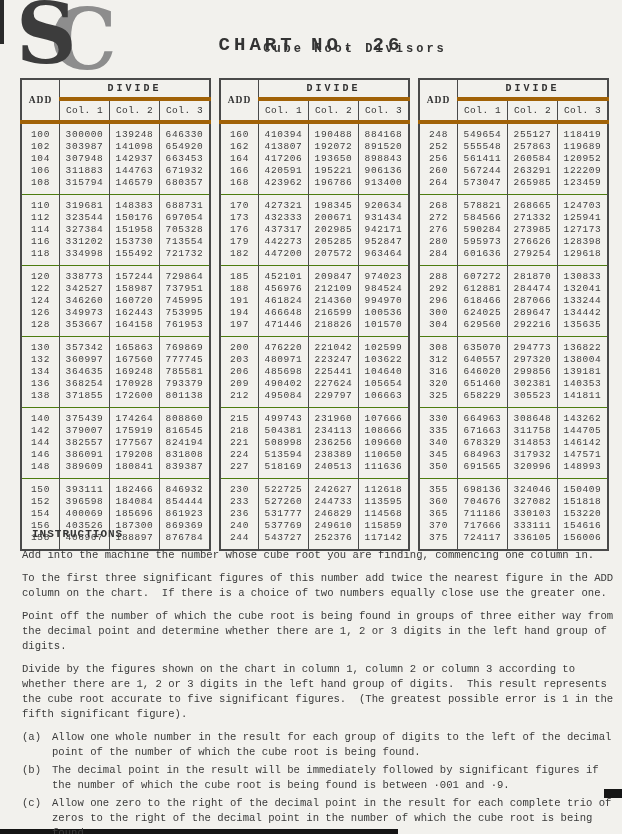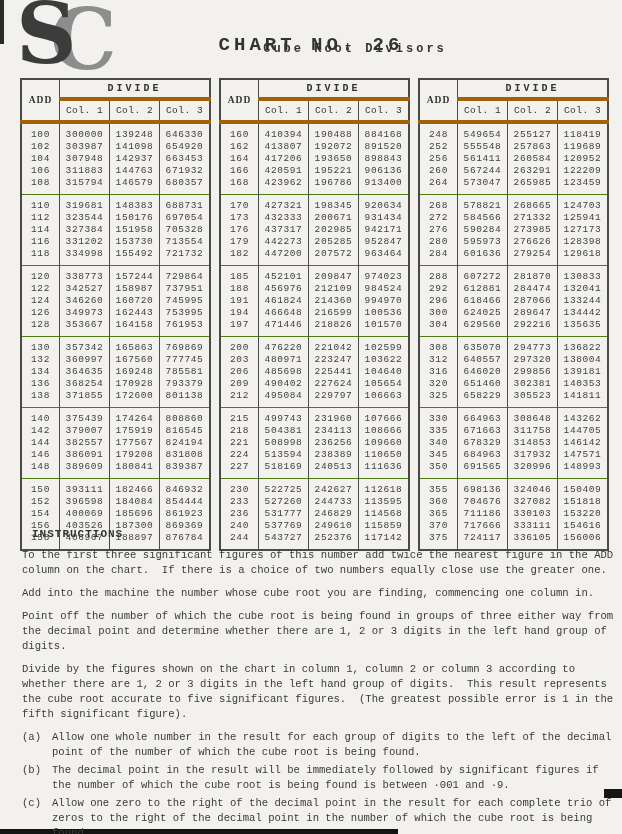--- a/index.html
+++ b/index.html
@@ -673,22 +673,22 @@
           <td>724117</td>
           <td>336105</td>
           <td>156006</td>
         </tr>
       </tbody>
     </table>
 </div>
 
 <div class="instructions">
   <div class="ins-head">INSTRUCTIONS</div>
+  <p class="para">Add into the machine the number whose cube root you are finding, commencing one column in.</p>
   <p class="para">To the first three significant figures of this number add twice the nearest figure in the ADD column on the chart.  If there is a choice of two numbers equally close use the greater one.</p>
-  <p class="para">Add into the machine the number whose cube root you are finding, commencing one column in.</p>
   <p class="para">Point off the number of which the cube root is being found in groups of three either way from the decimal point and determine whether there are 1, 2 or 3 digits in the left hand group of digits.</p>
   <p class="para">Divide by the figures shown on the chart in column 1, column 2 or column 3 according to whether there are 1, 2 or 3 digits in the left hand group of digits.  This result represents the cube root accurate to five significant figures.  (The greatest possible error is 1 in the fifth significant figure).</p>
   <div class="ins-item">
     <span class="lab">(a)</span>
     <span class="txt">Allow one whole number in the result for each group of digits to the left of the decimal point of the number of which the cube root is being found.</span>
   </div>
   <div class="ins-item">
     <span class="lab">(b)</span>
     <span class="txt">The decimal point in the result will be immediately followed by significant figures if the number of which the cube root is being found is between ·001 and ·9.</span>
   </div>

